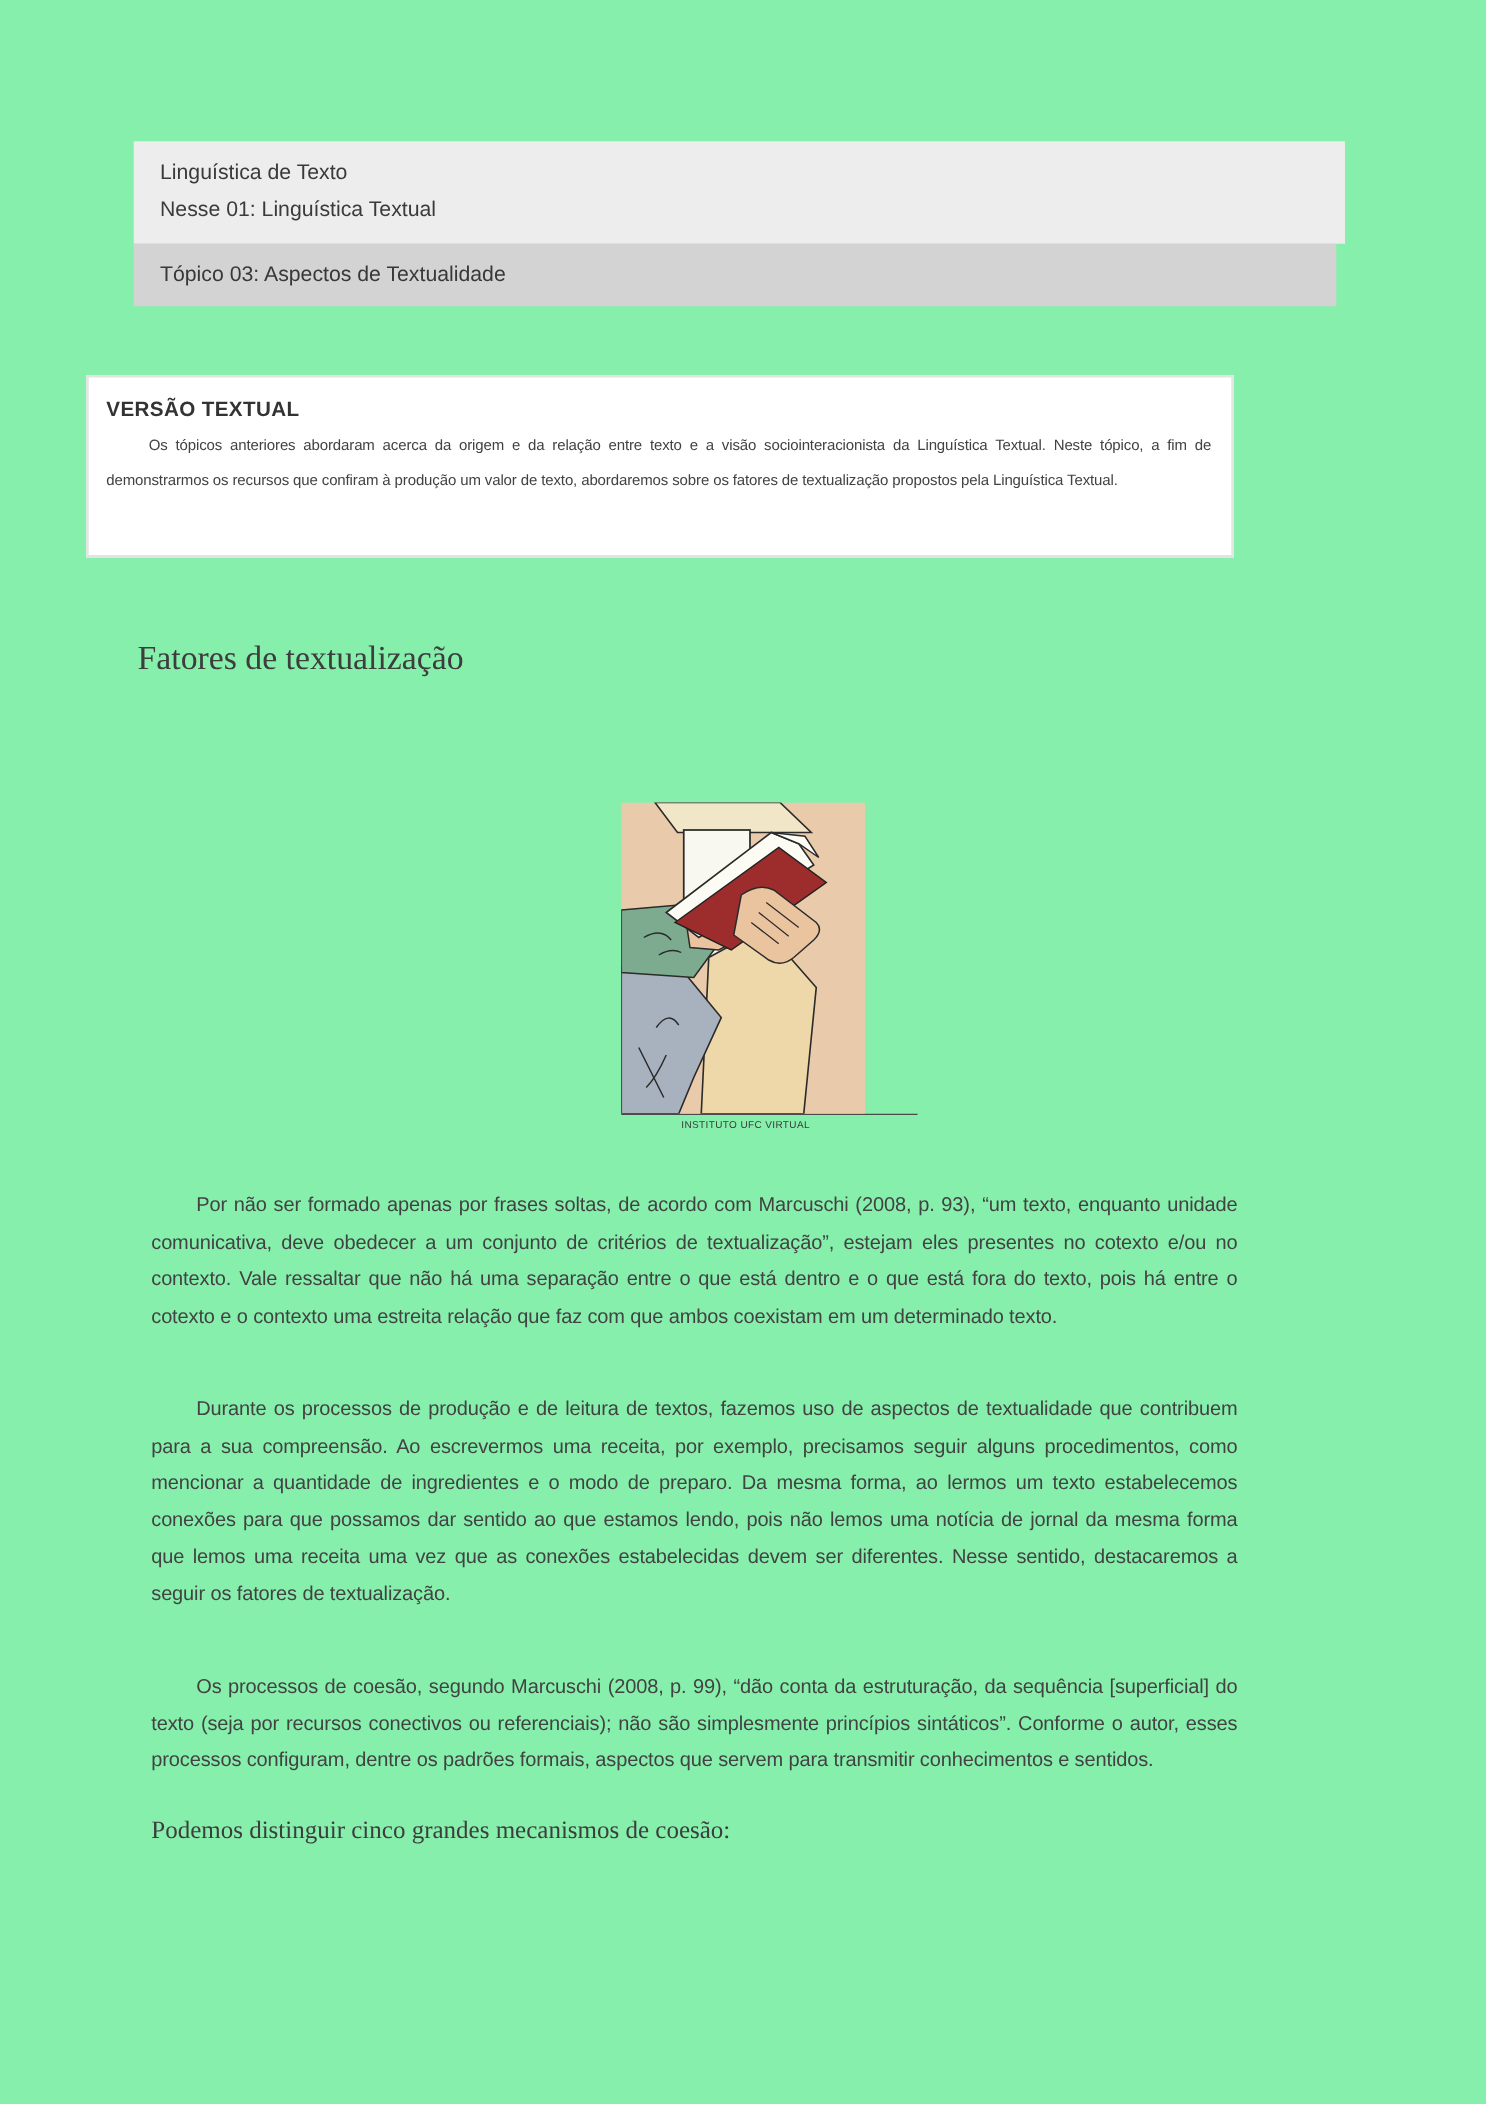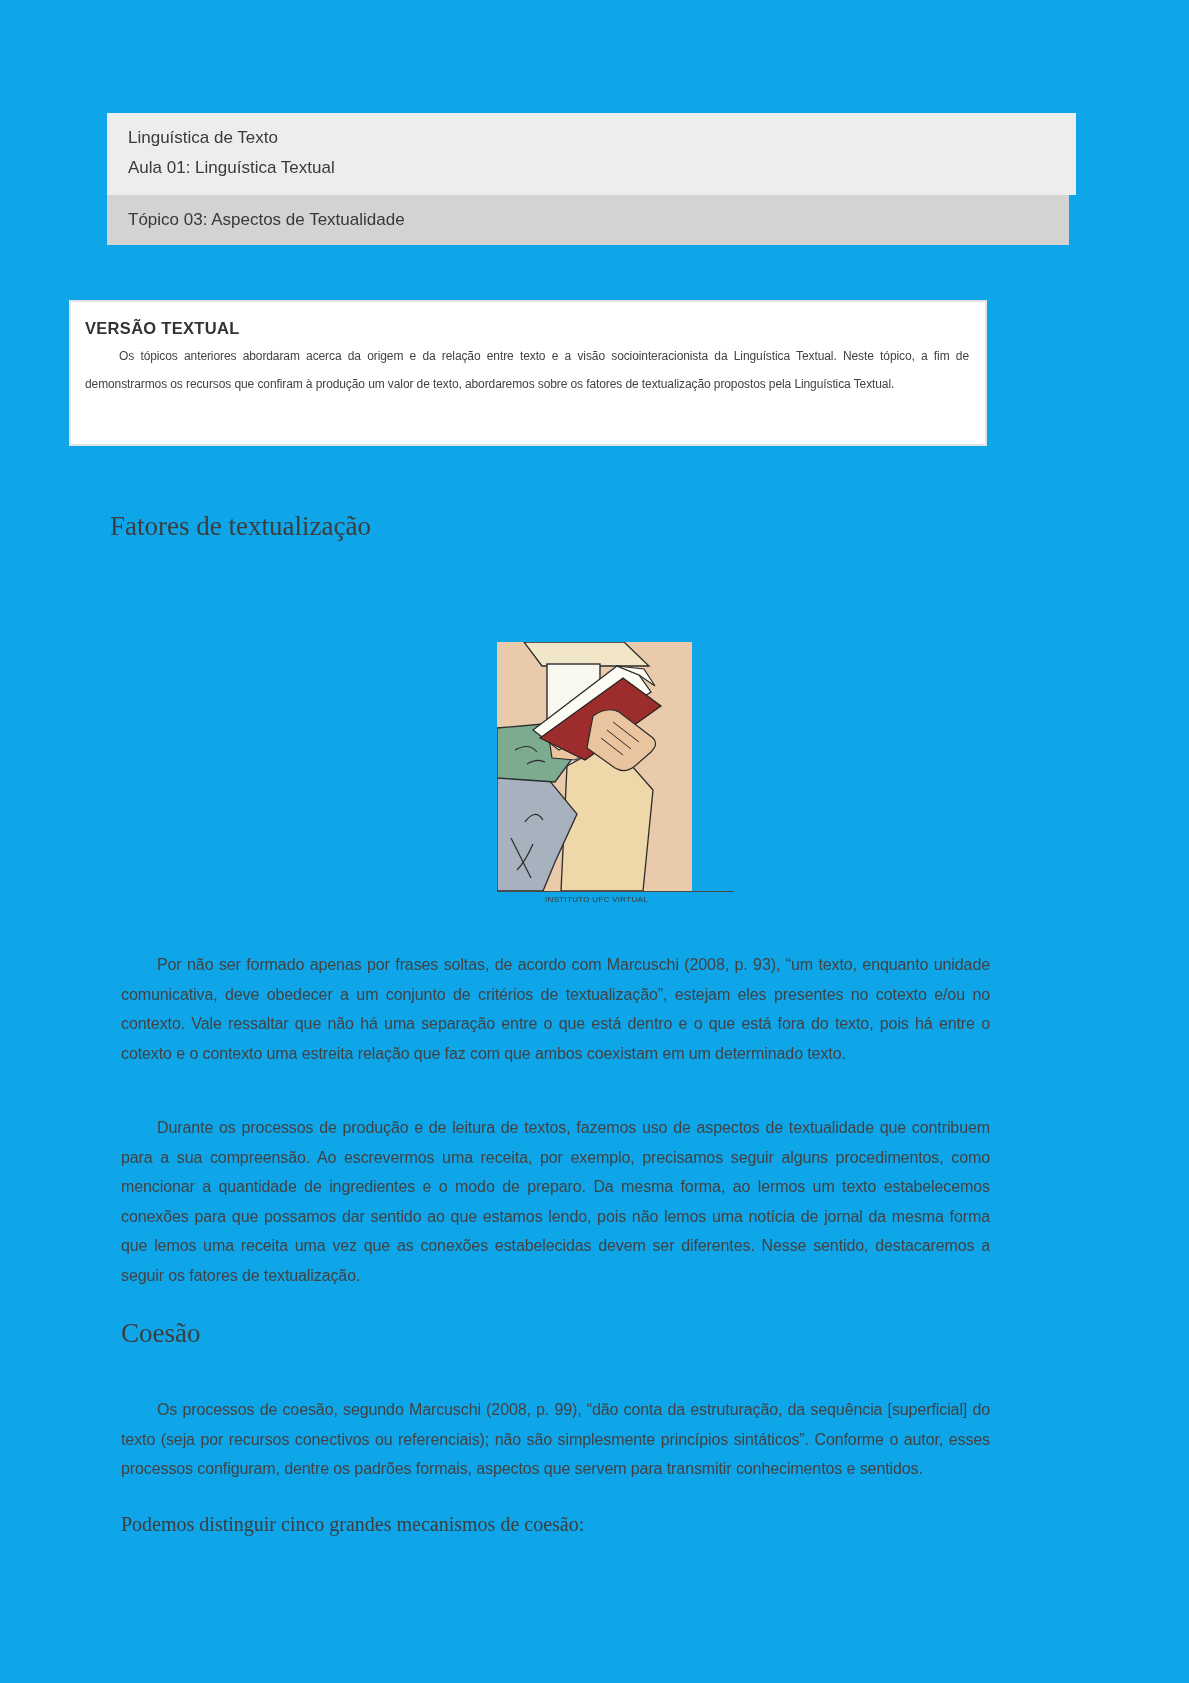--- a/index.html
+++ b/index.html
@@ -1,18 +1,18 @@
 <!DOCTYPE html>
 <html lang="pt"><head>
 <meta charset="utf-8">
 <style>
   * { margin:0; padding:0; box-sizing:border-box; }
   html,body { background:#ffffff; }
   body { font-family:"Liberation Sans", sans-serif; color:#3f3f3f; }
-  .page { position:relative; width:1189px; height:1683px; background:#0ea5e9; overflow:hidden; }
+  .page { position:relative; width:1189px; height:1683px; background:#86efac; overflow:hidden; }
 
   
   .course-header{
     margin:113px 0 0 107px; width:969px; background:#ededed;
     padding:10px 0 12px 21px;
   }
   .course-header div{ font-size:17px; line-height:30px; color:#3a3a3a; }
   .topic-bar{
     margin-left:107px; width:962px; height:50px; background:#d3d3d3;
     line-height:50px; padding-left:21px; font-size:17px; color:#383838;
@@ -56,21 +56,21 @@
     margin-top:26px; line-height:28px;
   }
 </style>
 </head>
 <body>
 
 <div class="page">
 
   <header class="course-header">
     <div>Linguística de Texto</div>
-    <div>Aula 01: Linguística Textual</div>
+    <div>Nesse 01: Linguística Textual</div>
   </header>
 
   <div class="topic-bar">
     <span>Tópico 03: Aspectos de Textualidade</span>
   </div>
 
   <section class="tv-box">
     <h2>VERSÃO TEXTUAL</h2>
     <p>Os tópicos anteriores abordaram acerca da origem e da relação entre texto e a visão sociointeracionista da Linguística Textual. Neste tópico, a fim de demonstrarmos os recursos que confiram à produção um valor de texto, abordaremos sobre os fatores de textualização propostos pela Linguística Textual.</p>
   </section>
@@ -96,19 +96,18 @@
         <path d="M116,80 l26,20 M110,88 l24,19 M104,96 l22,17" fill="none" stroke="#2b2b2b" stroke-width="1"></path>
       </svg>
     </div>
     <figcaption>INSTITUTO UFC VIRTUAL</figcaption>
   </figure>
 
   <div class="body-col">
     <p class="body-p">Por não ser formado apenas por frases soltas, de acordo com Marcuschi (2008, p. 93), “um texto, enquanto unidade comunicativa, deve obedecer a um conjunto de critérios de textualização”, estejam eles presentes no cotexto e/ou no contexto. Vale ressaltar que não há uma separação entre o que está dentro e o que está fora do texto, pois há entre o cotexto e o contexto uma estreita relação que faz com que ambos coexistam em um determinado texto.</p>
     <p class="body-p">Durante os processos de produção e de leitura de textos, fazemos uso de aspectos de textualidade que contribuem para a sua compreensão. Ao escrevermos uma receita, por exemplo, precisamos seguir alguns procedimentos, como mencionar a quantidade de ingredientes e o modo de preparo. Da mesma forma, ao lermos um texto estabelecemos conexões para que possamos dar sentido ao que estamos lendo, pois não lemos uma notícia de jornal da mesma forma que lemos uma receita uma vez que as conexões estabelecidas devem ser diferentes. Nesse sentido, destacaremos a seguir os fatores de textualização.</p>
 
-    <h2 class="h-serif h-coesao">Coesão</h2>
     <p class="body-p">Os processos de coesão, segundo Marcuschi (2008, p. 99), “dão conta da estruturação, da sequência [superficial] do texto (seja por recursos conectivos ou referenciais); não são simplesmente princípios sintáticos”. Conforme o autor, esses processos configuram, dentre os padrões formais, aspectos que servem para transmitir conhecimentos e sentidos.</p>
 
     <p class="closing-line">Podemos distinguir cinco grandes mecanismos de coesão:</p>
   </div>
 
 </div>
 
 </body></html>

